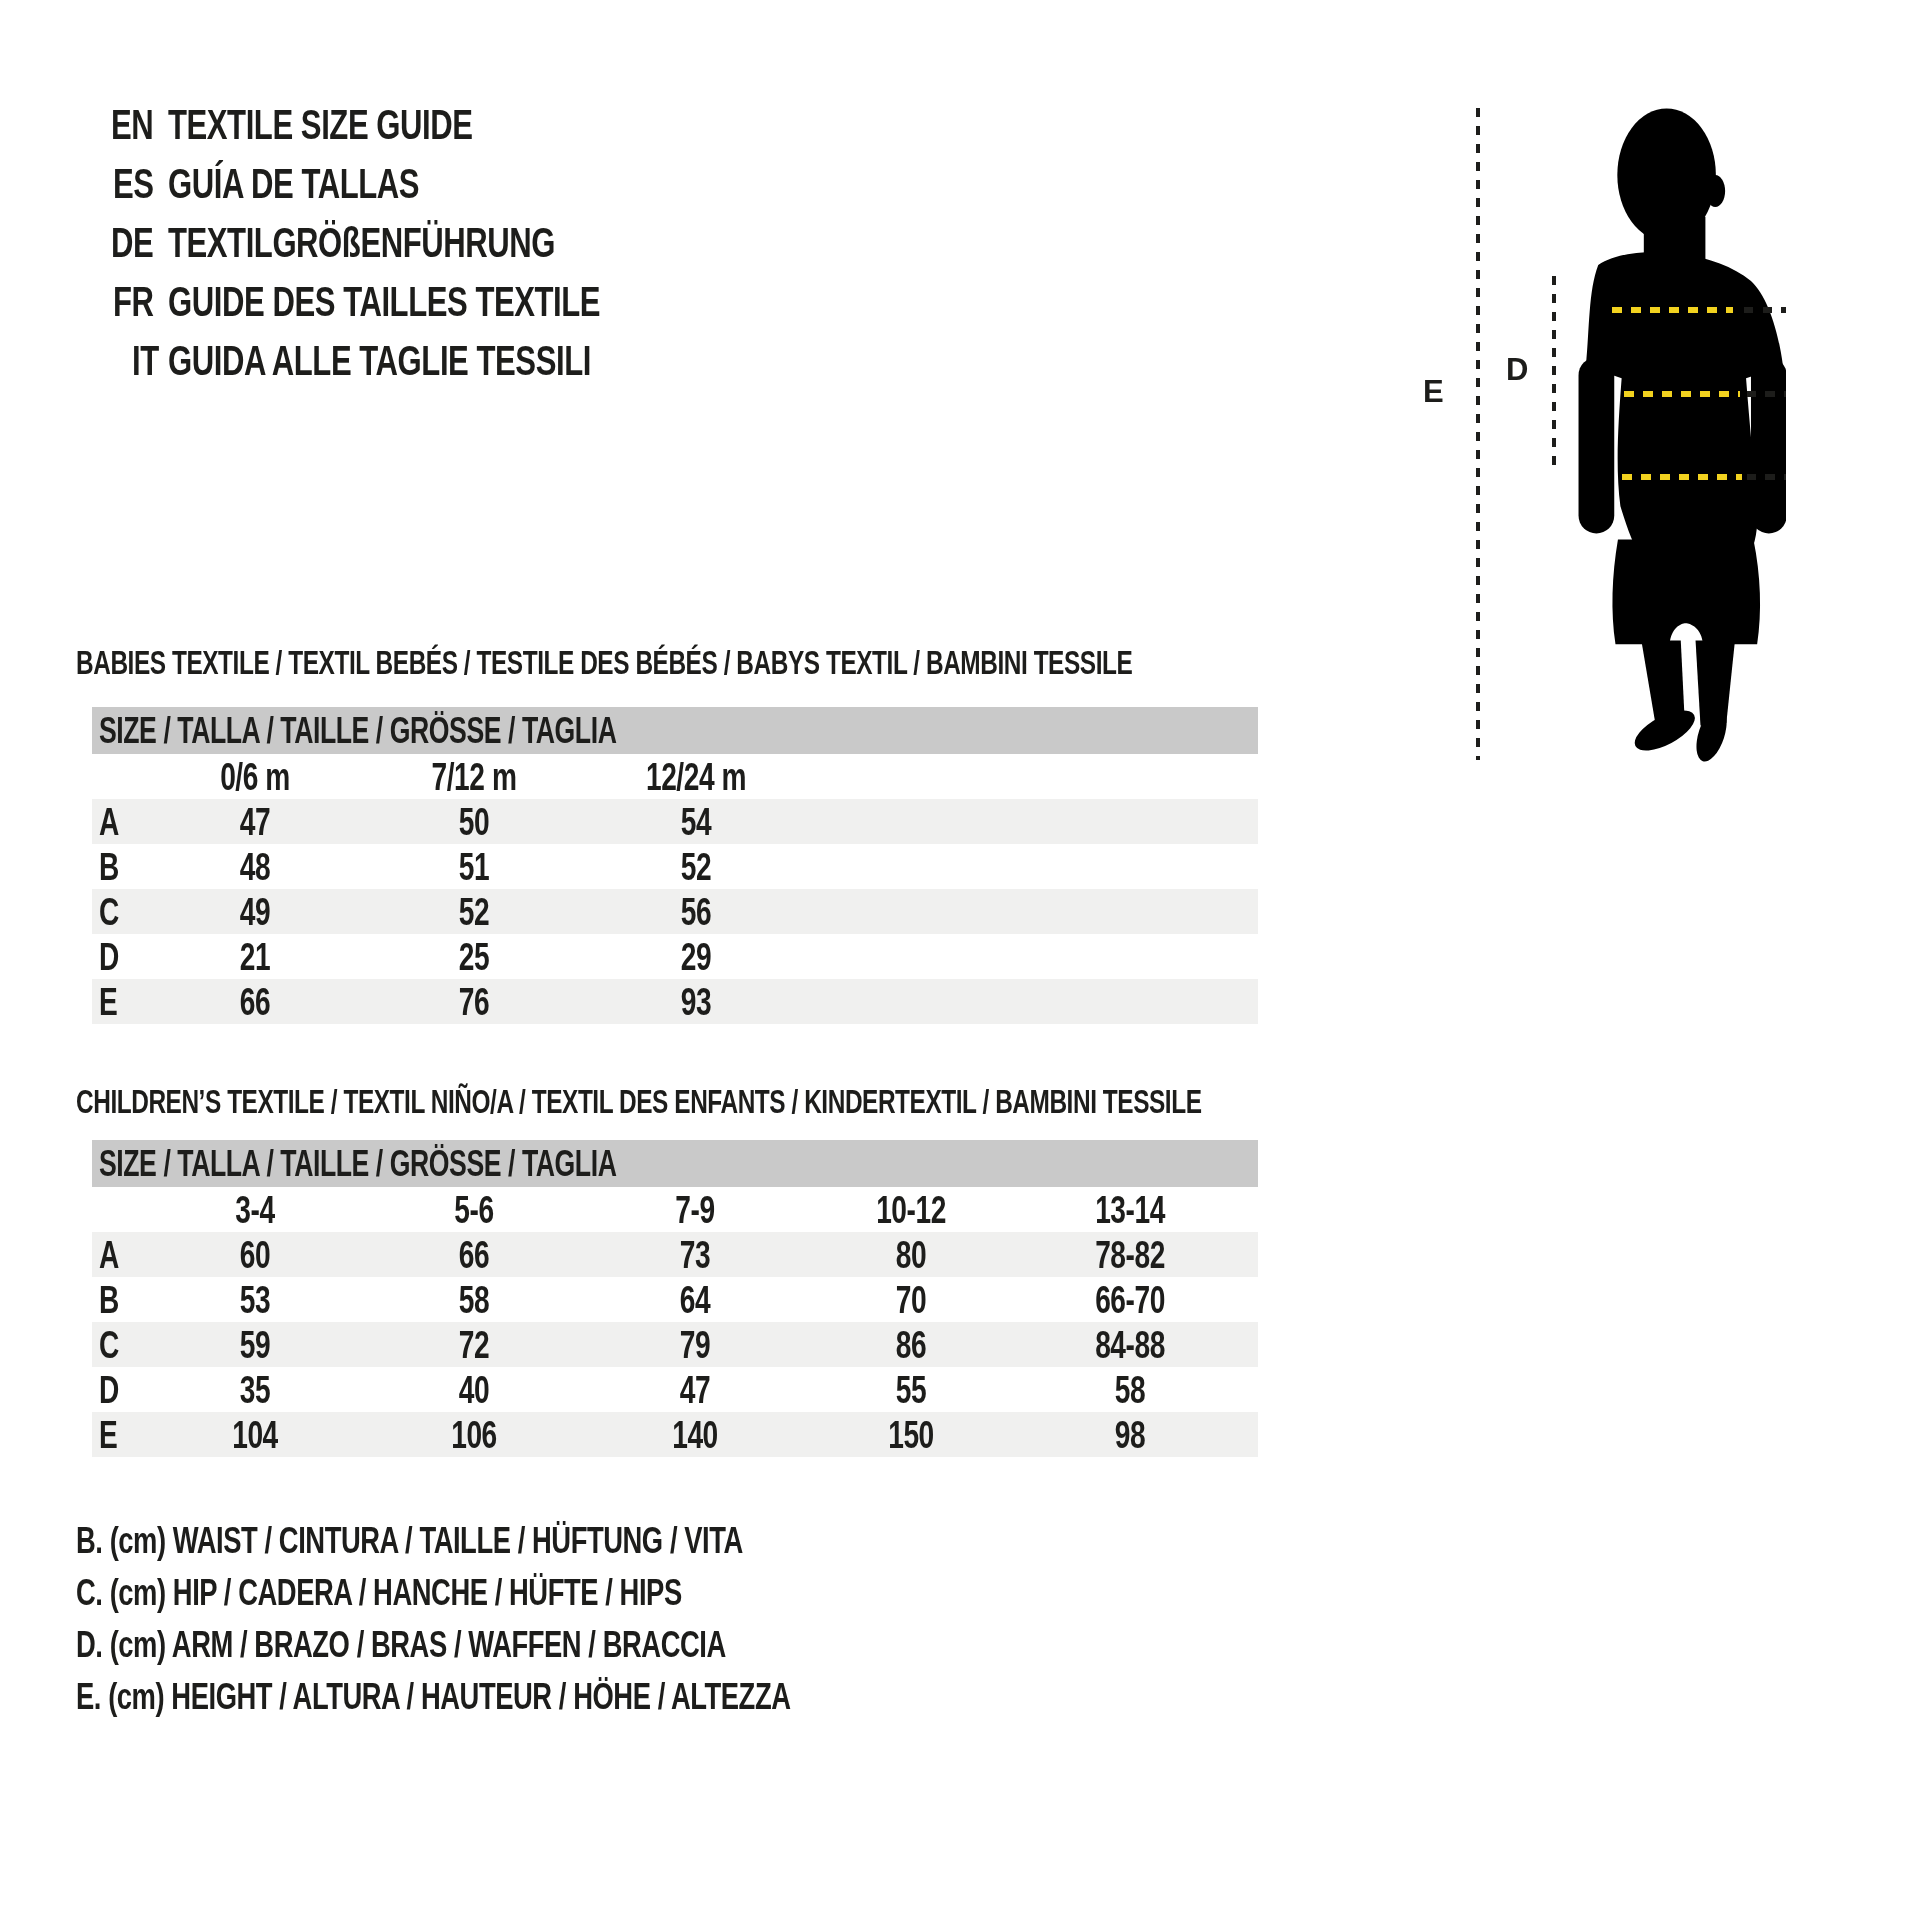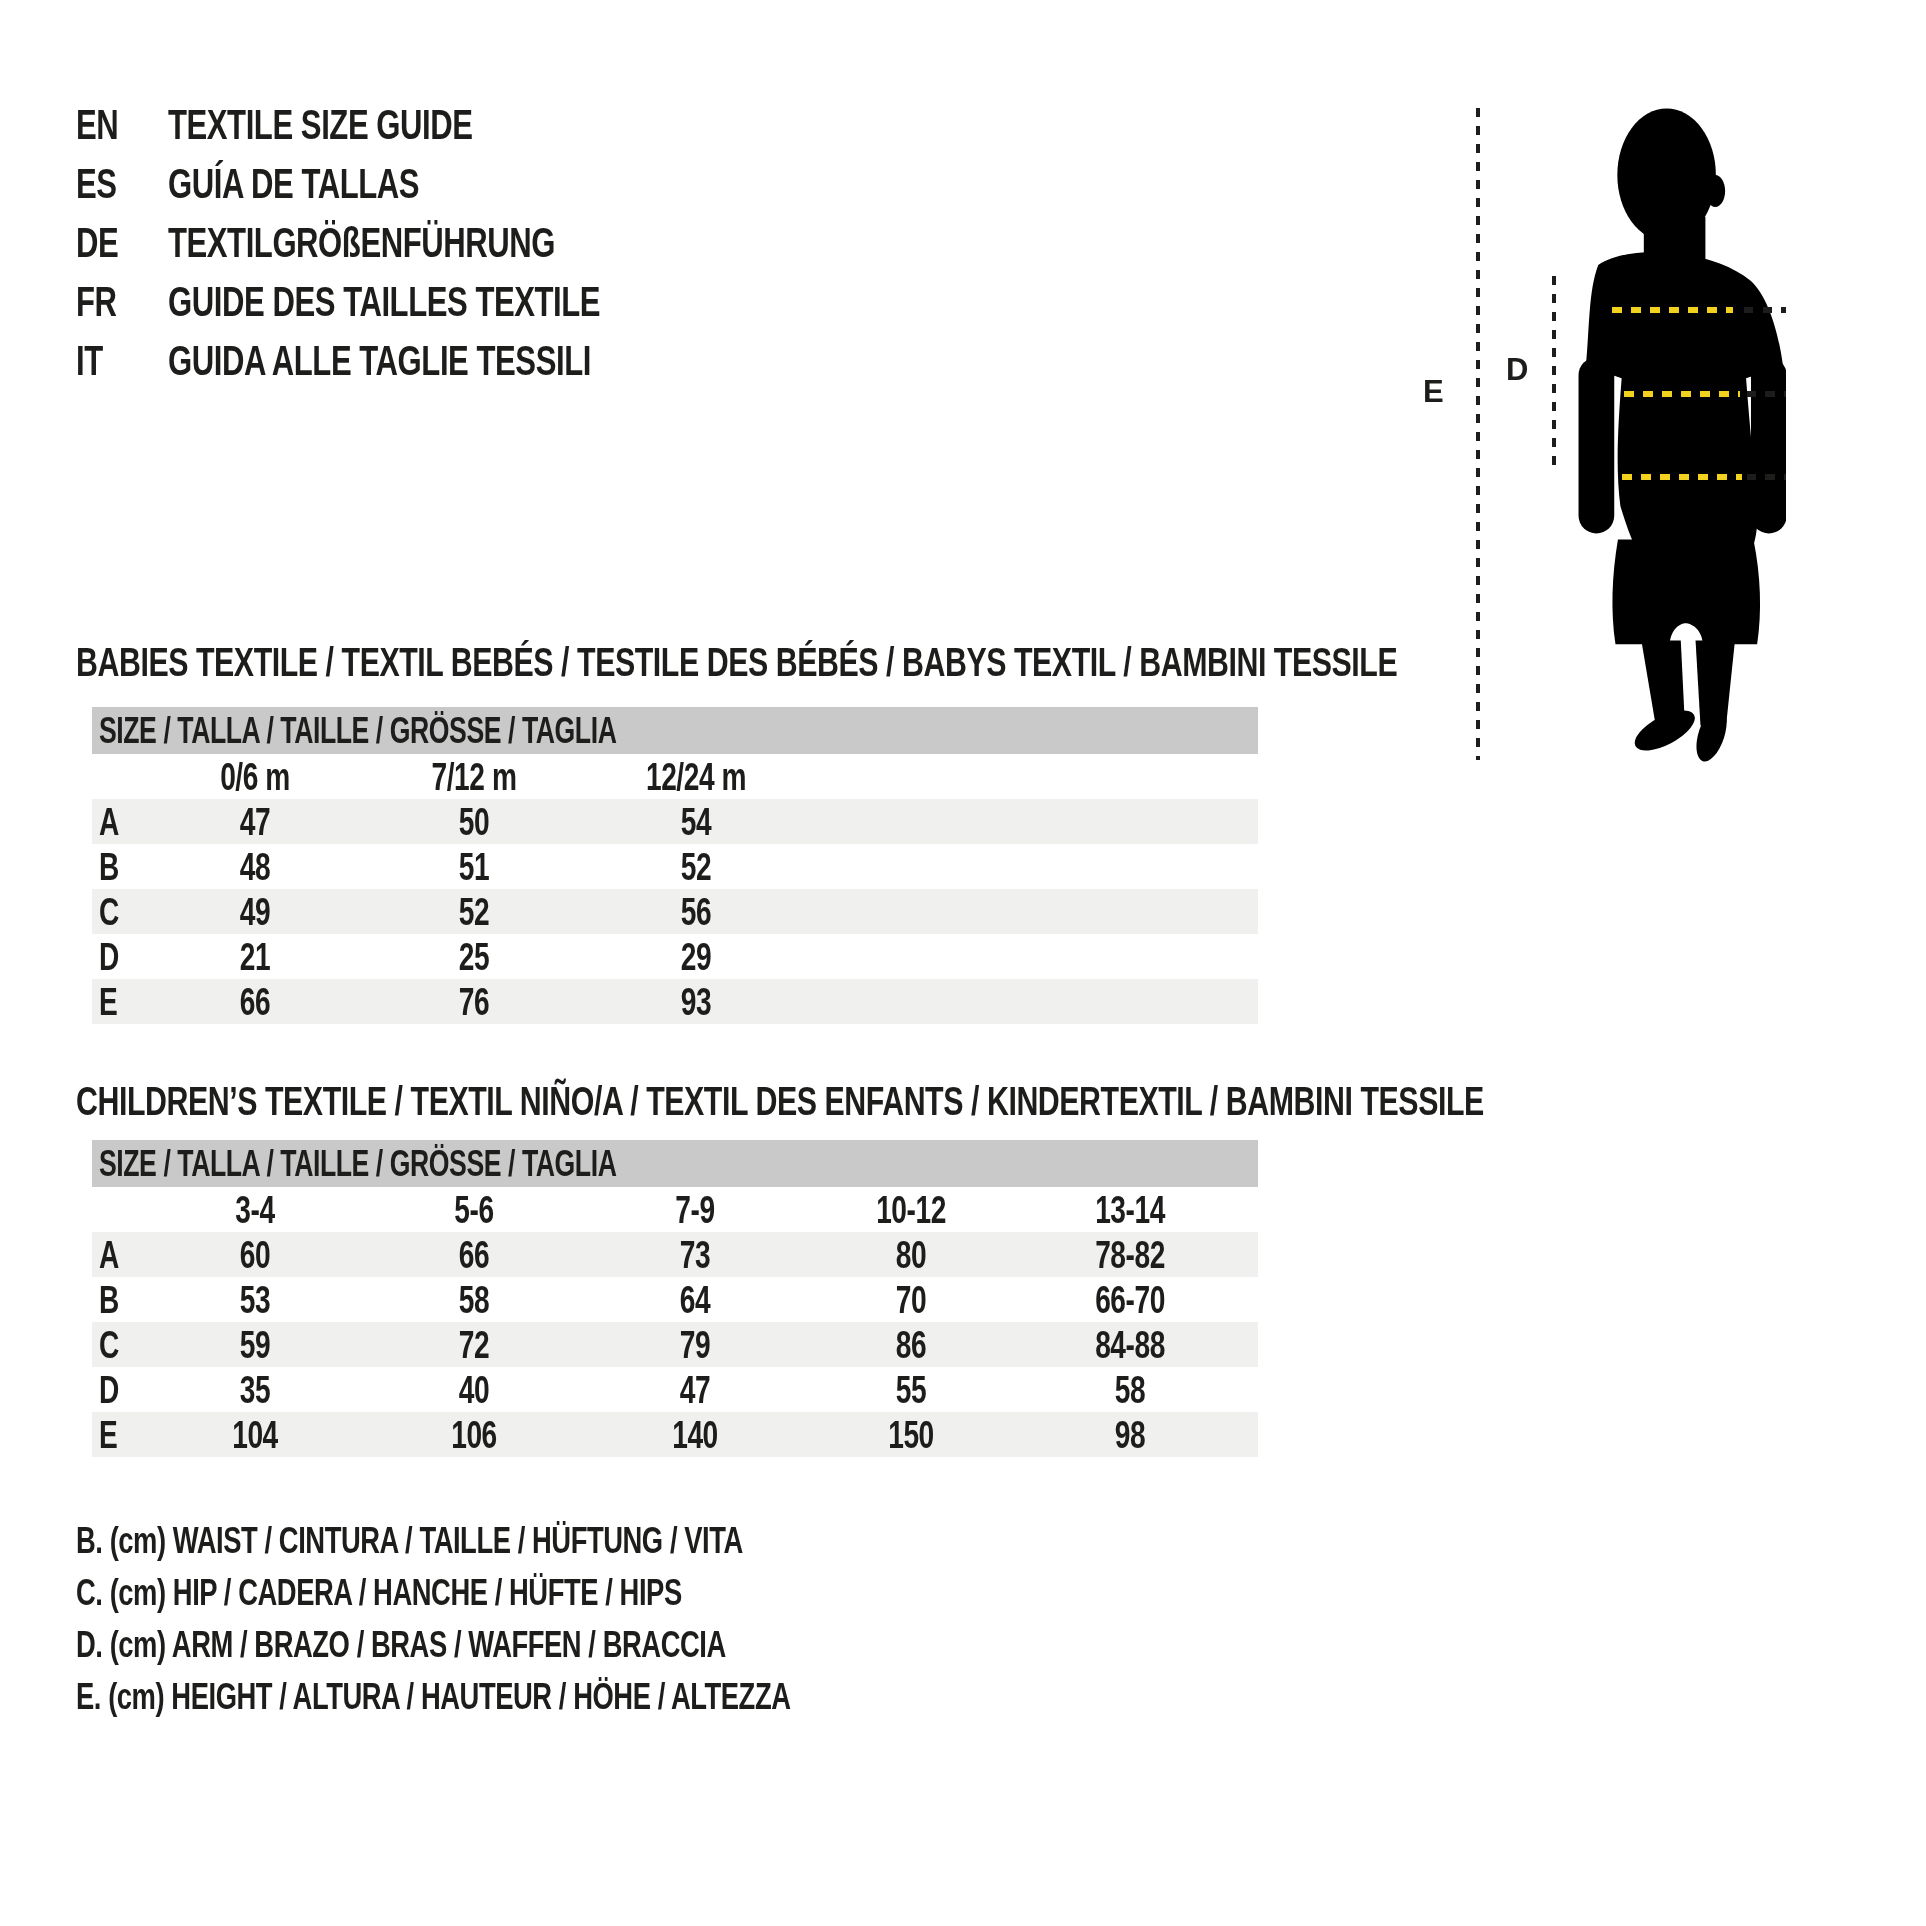--- a/index.html
+++ b/index.html
@@ -7,39 +7,40 @@
     --accent-yellow:#f2d21f;
     --table-header-bg:#c9c9c9;
     --row-stripe-bg:#f0f0ef;
     --page-bg:#ffffff;
   }
   html,body{margin:0;padding:0;background:var(--page-bg);}
   .canvas{
     position:relative;width:1786px;height:1926px;overflow:hidden;
     background:var(--page-bg);color:var(--ink);
     font-family:"Liberation Sans","DejaVu Sans",sans-serif;
+    text-align:right;
   }
   
   .cx-l{display:inline-block;transform:scaleX(0.74);transform-origin:left center;white-space:nowrap;letter-spacing:-0.6px;}
 
   
   .lang-block{position:absolute;left:76px;top:95px;}
   .lang-row{display:flex;height:59px;align-items:center;font-size:42px;font-weight:700;}
   .lang-row .code{width:92px;flex:0 0 auto;}
 
   
   .figure-svg{position:absolute;left:1571px;top:106px;width:222px;height:659px;}
   .vdash{position:absolute;width:4.3px;background-image:repeating-linear-gradient(to bottom,var(--ink) 0 9.2px,transparent 9.2px 18px);}
   .hdash{position:absolute;height:5.5px;}
   .hdash.yellow{background-image:repeating-linear-gradient(to right,var(--accent-yellow) 0 10.5px,transparent 10.5px 19px);}
   .hdash.dark{background-image:repeating-linear-gradient(to right,var(--ink) 0 9.2px,transparent 9.2px 18.5px);}
   .mlabel{position:absolute;font-size:31px;font-weight:700;line-height:31px;}
 
   
-  .sec-title{position:absolute;left:76px;font-size:41px;font-weight:700;line-height:43px;}
+  .sec-title{position:absolute;left:76px;font-size:33px;font-weight:700;line-height:43px;}
 
   
   .sizetable{position:absolute;left:92px;width:1166px;}
   .size-bar{height:47px;background:var(--table-header-bg);display:flex;align-items:center;padding-left:7.4px;font-size:36px;font-weight:700;}
   .trow{position:relative;height:45px;}
   .trow.stripe{background:var(--row-stripe-bg);}
   .trow .cell{position:absolute;top:50%;transform:translate(-50%,-50%) scaleX(0.74);font-size:38px;font-weight:700;white-space:nowrap;letter-spacing:-0.6px;}
   .trow .rlabel{position:absolute;left:7.4px;top:50%;transform:translateY(-50%) scaleX(0.74);transform-origin:left center;font-size:38px;font-weight:700;letter-spacing:-0.6px;}
 
   

